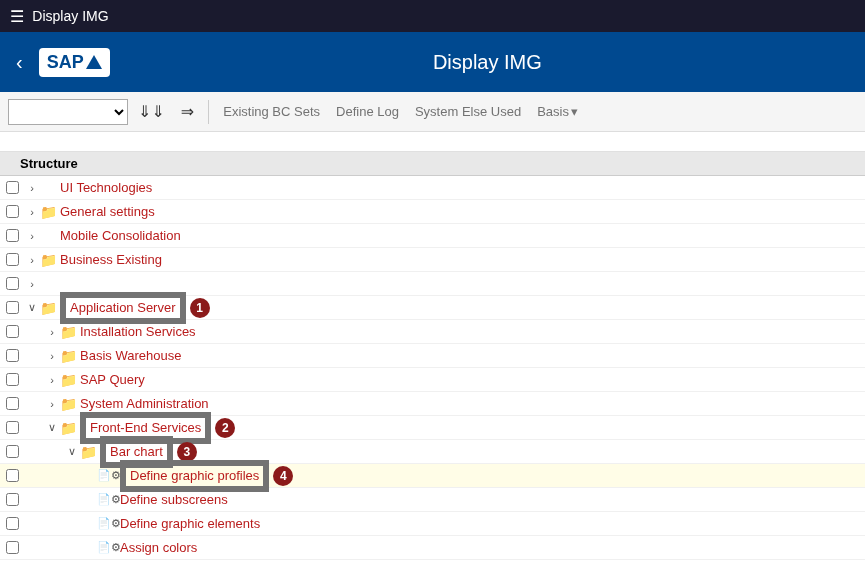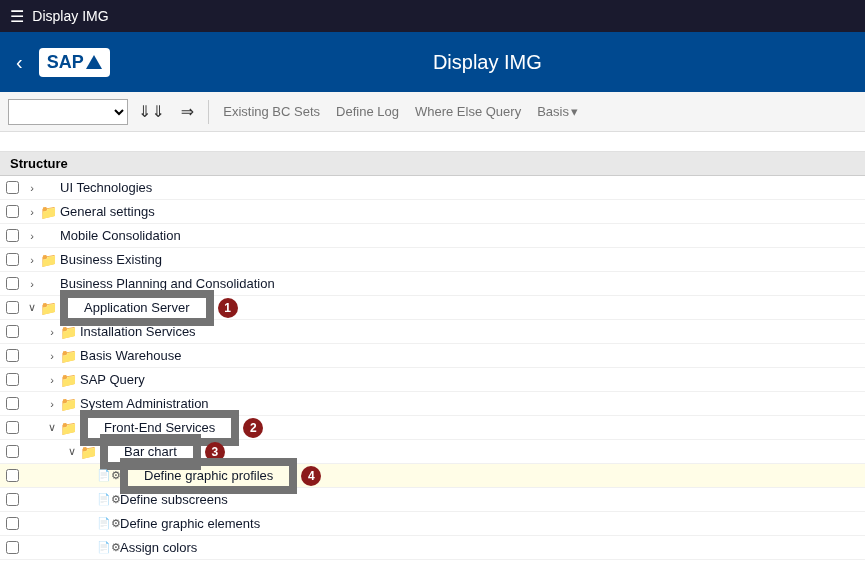--- a/index.html
+++ b/index.html
@@ -96,21 +96,21 @@
     .spacer-row {
       height: 20px;
       background: #fff;
       border-bottom: 1px solid #e0e0e0;
     }
 
     
     .structure-header {
       background: #e8e8e8;
       border-bottom: 1px solid #ccc;
-      padding: 4px 10px;
+      padding: 4px 20px;
       font-weight: bold;
       font-size: 13px;
     }
 
     
     .tree-area {
       overflow-y: auto;
       height: calc(571px - 32px - 60px - 40px - 20px - 28px);
     }
 
@@ -151,28 +151,28 @@
       min-width: 18px;
       display: flex;
       align-items: center;
       justify-content: center;
       font-size: 12px;
       margin-right: 2px;
     }
 
     .row-label {
       font-size: 13px;
-      color: #0f172a;
+      color: #b91c1c;
       white-space: nowrap;
     }
 
     
     .bordered-label {
-      border: 8px solid #737373;
-      padding: 0 16px;
+      border: 6px solid #737373;
+      padding: 0 4px;
       display: inline-block;
       line-height: 20px;
     }
 
     
     .step-badge {
       display: inline-flex;
       align-items: center;
       justify-content: center;
       background: #8b1a1a;
@@ -217,21 +217,21 @@
 
 <div class="toolbar">
   <select>
     <option value=""></option>
   </select>
   <button class="toolbar-icon-btn" title="Expand All">⇓⇓</button>
   <button class="toolbar-icon-btn" title="Goto">⇒</button>
   <div class="toolbar-separator"></div>
   <button class="toolbar-btn">Existing BC Sets</button>
   <button class="toolbar-btn">Define Log</button>
-  <button class="toolbar-btn">Where Else Query</button>
+  <button class="toolbar-btn">System Else Used</button>
   <button class="toolbar-btn">
     <span>Basis</span>
     <span>▾</span>
   </button>
 </div>
 
 <div class="spacer-row"></div>
 
 <div class="structure-header">Structure</div>
 
@@ -276,21 +276,20 @@
       </span>
       <span class="row-label">Business Existing</span>
     </div>
     <div class="tree-row">
       <span class="checkbox">
         <input type="checkbox" style="">
       </span>
       <span class="indent" style="width: 0px;"></span>
       <span class="expander">›</span>
       <span style="width: 20px;"></span>
-      <span class="row-label">Business Planning and Consolidation</span>
     </div>
     <div class="tree-row">
       <span class="checkbox">
         <input type="checkbox" style="">
       </span>
       <span class="indent" style="width: 0px;"></span>
       <span class="expander">∨</span>
       <span class="row-icon">
         <span style="color:#c8a000;font-size:14px;">📁</span>
       </span>

